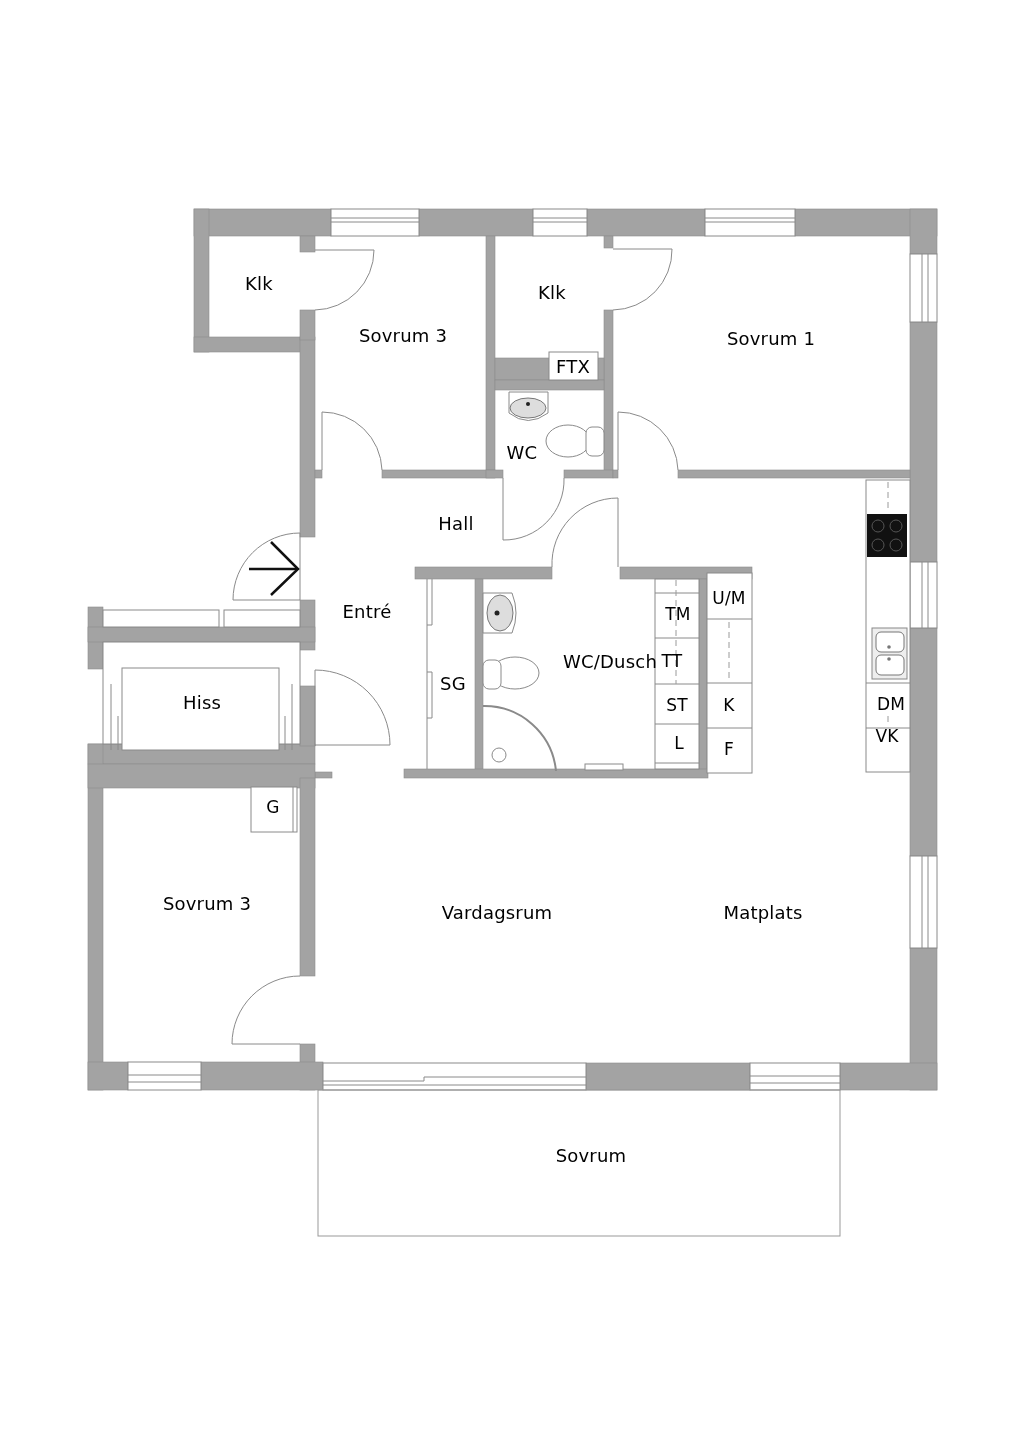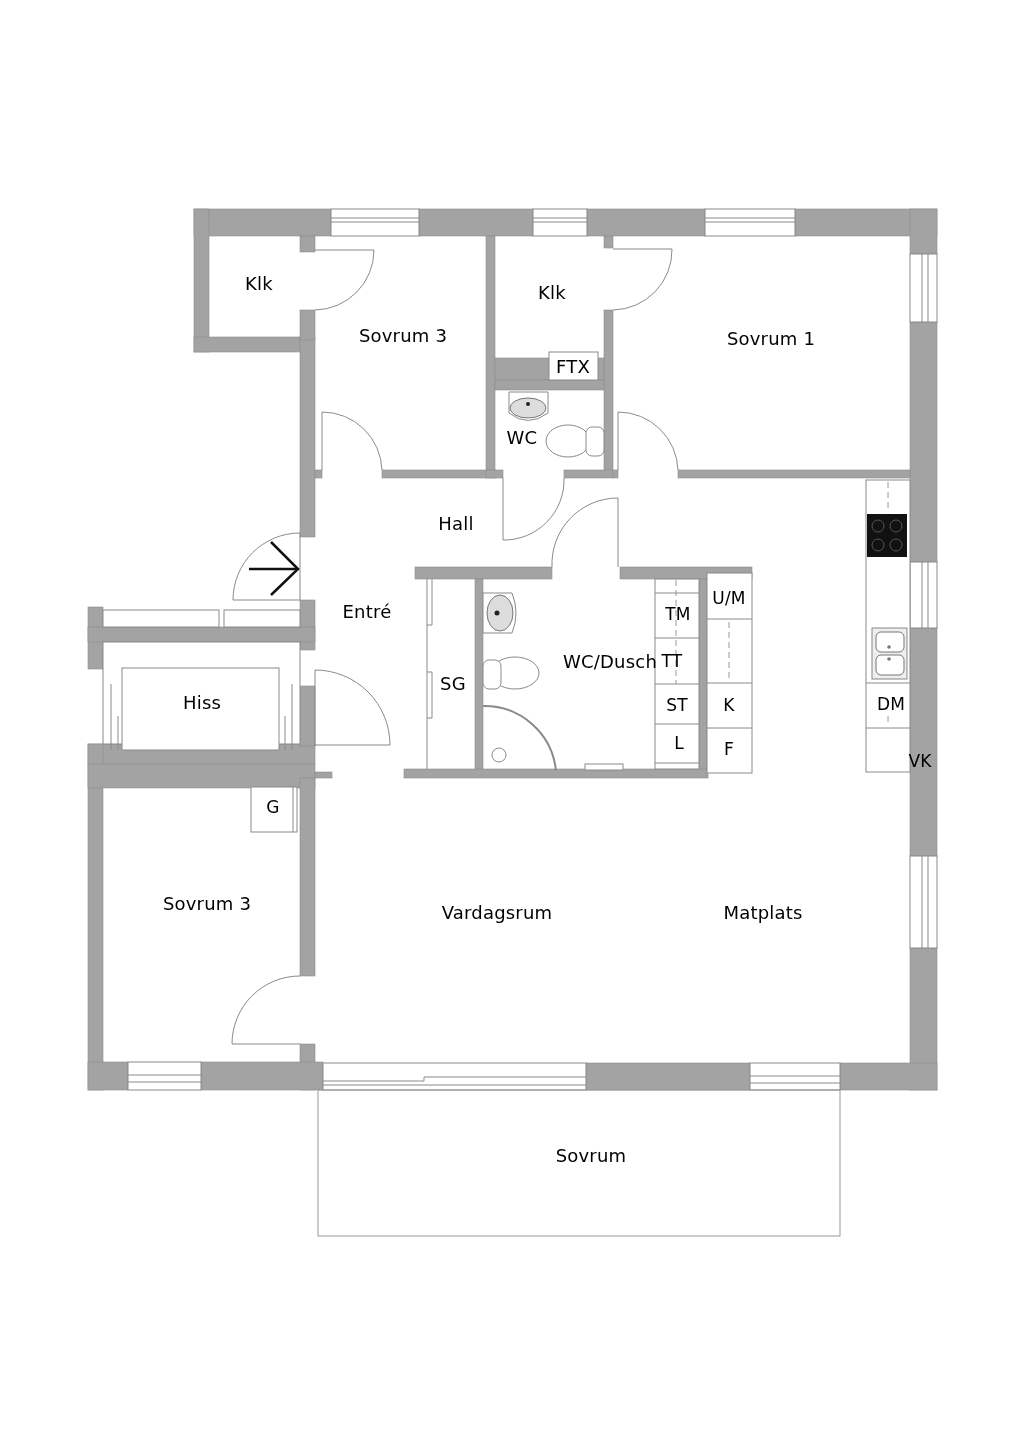--- a/index.html
+++ b/index.html
@@ -230,32 +230,32 @@
   <line class="thin" x1="293" y1="787" x2="293" y2="832"></line>
 
   <rect x="318" y="1090" width="522" height="146" fill="none" stroke="#999" stroke-width="1"></rect>
 </svg>
 
 <div class="lbl" style="left:259px;top:283px;">Klk</div>
 <div class="lbl" style="left:403px;top:335px;">Sovrum 3</div>
 <div class="lbl" style="left:552px;top:292px;">Klk</div>
 <div class="lbl" style="left:573px;top:366px;text-align:right;">FTX</div>
 <div class="lbl" style="left:771px;top:338px;">Sovrum 1</div>
-<div class="lbl" style="left:522px;top:437px;">WC</div>
+<div class="lbl" style="left:522px;top:452px;">WC</div>
 <div class="lbl" style="left:456px;top:523px;">Hall</div>
 <div class="lbl" style="left:367px;top:611px;">Entré</div>
 <div class="lbl" style="left:202px;top:702px;text-align:right;">Hiss</div>
 <div class="lbl" style="left:453px;top:683px;">SG</div>
 <div class="lbl" style="left:590px;top:661px;margin-left:20px;">WC/Dusch</div>
 <div class="lbl sm" style="left:678px;top:614px;">TM</div>
 <div class="lbl sm" style="left:672px;top:661px;">TT</div>
 <div class="lbl sm" style="left:677px;top:705px;">ST</div>
 <div class="lbl sm" style="left:679px;top:743px;">L</div>
 <div class="lbl sm" style="left:729px;top:598px;">U/M</div>
 <div class="lbl sm" style="left:729px;top:705px;">K</div>
 <div class="lbl sm" style="left:729px;top:749px;">F</div>
 <div class="lbl sm" style="left:891px;top:704px;">DM</div>
-<div class="lbl sm" style="left:887px;top:761px;margin-left:33px;">VK</div>
+<div class="lbl sm" style="left:887px;top:736px;">VK</div>
 <div class="lbl sm" style="left:273px;top:807px;">G</div>
 <div class="lbl" style="left:207px;top:903px;">Sovrum 3</div>
 <div class="lbl" style="left:497px;top:912px;">Vardagsrum</div>
 <div class="lbl" style="left:763px;top:912px;">Matplats</div>
 <div class="lbl" style="left:591px;top:1155px;">Sovrum</div>
 
 </body></html>

